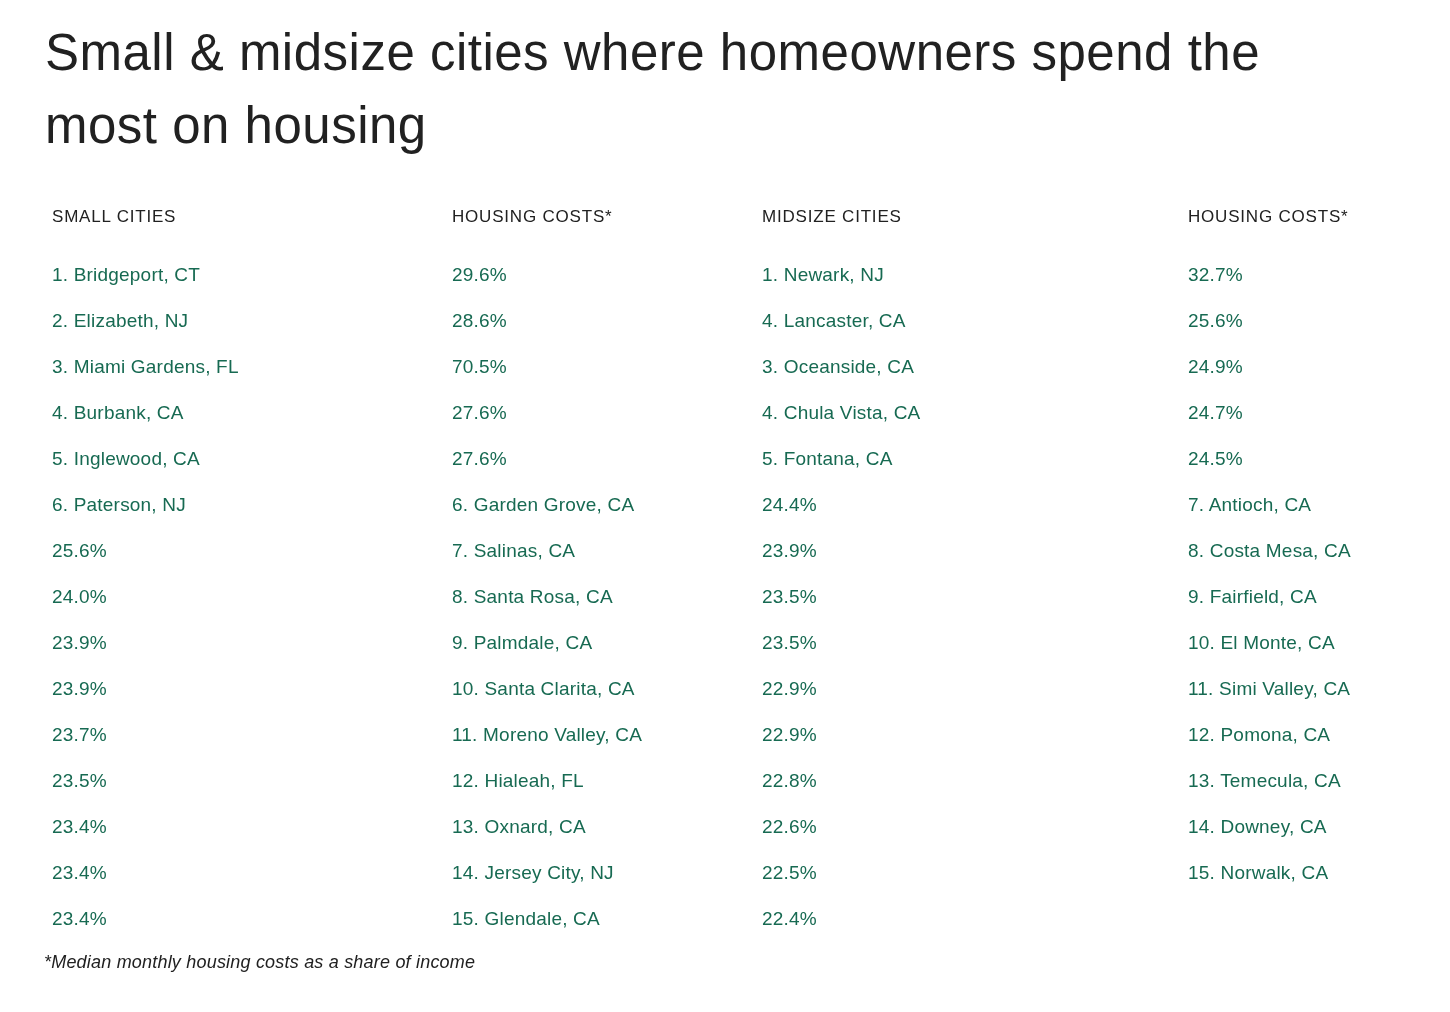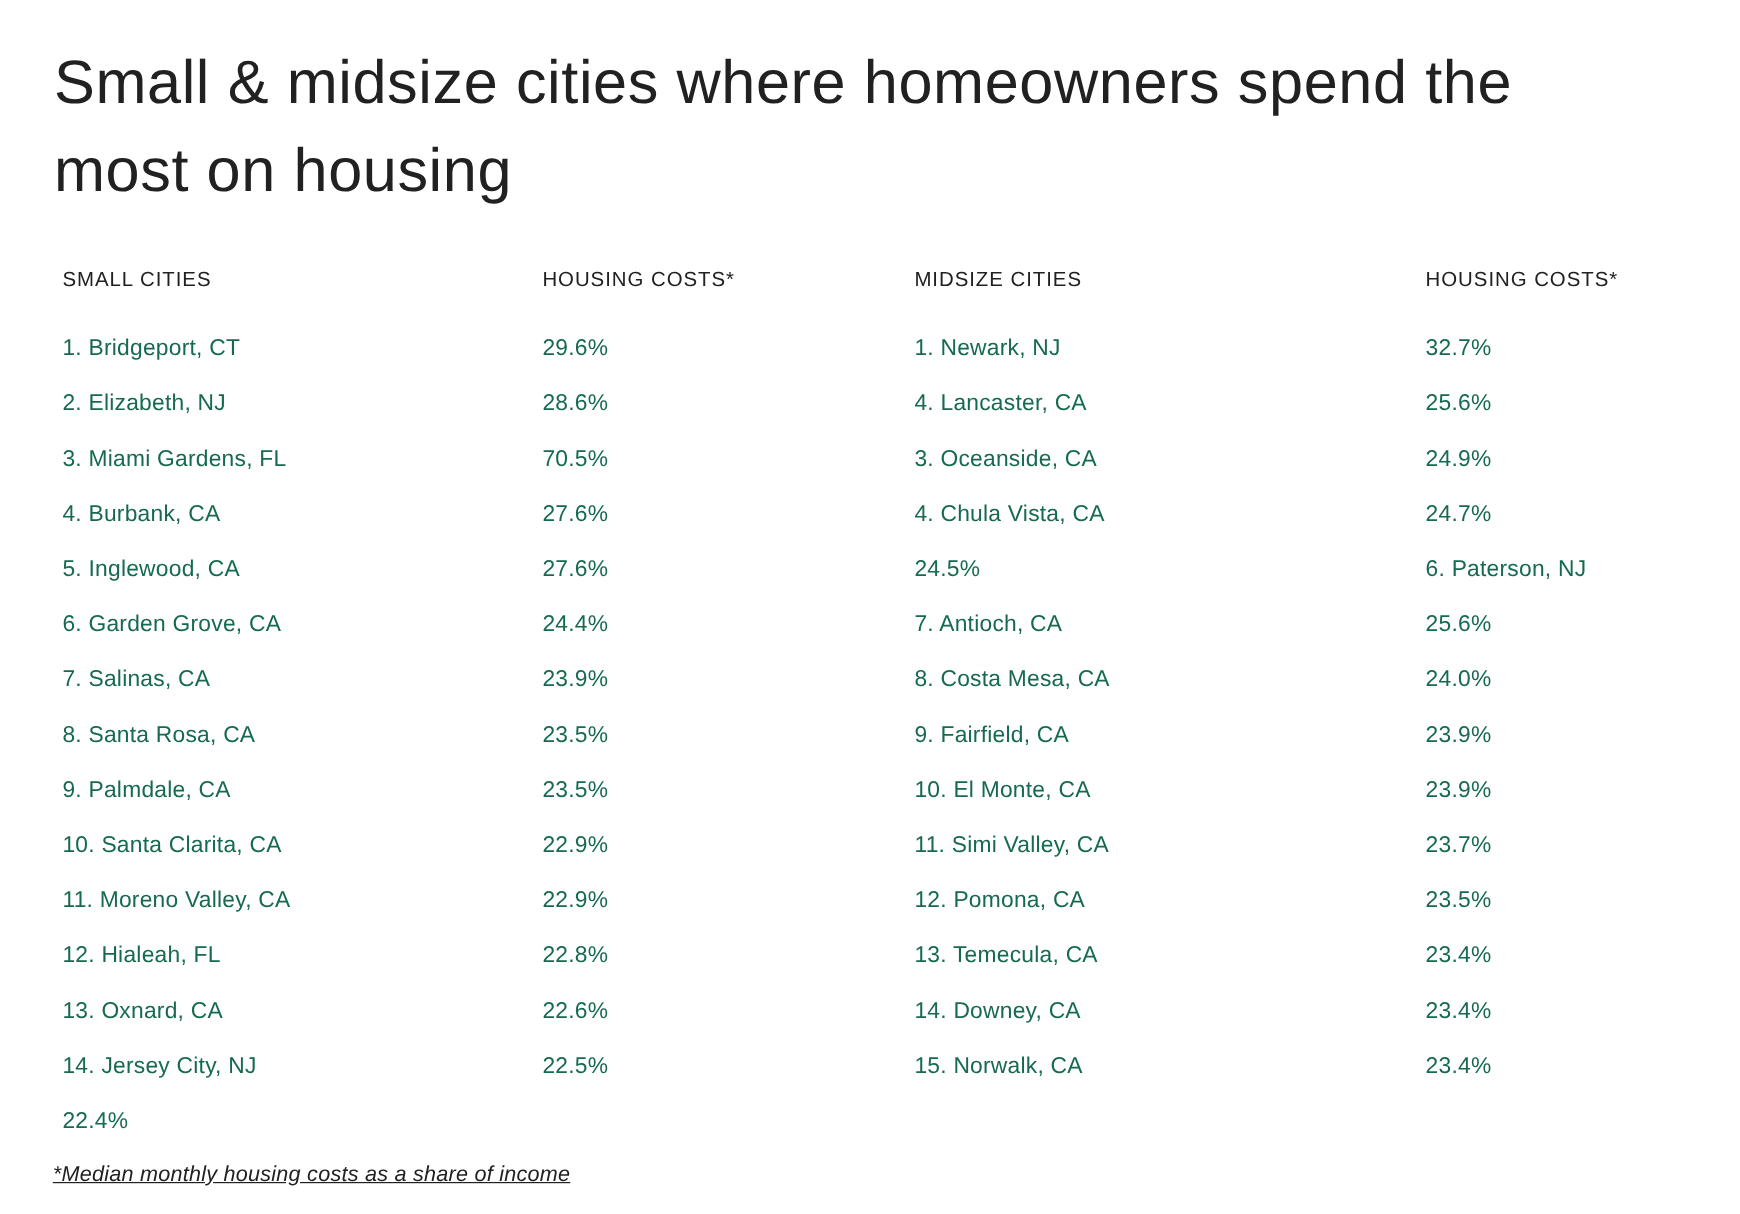--- a/index.html
+++ b/index.html
@@ -11,21 +11,21 @@
   html, body {
     width: 1450px;
     height: 1012px;
     background: var(--bg);
     font-family: "Liberation Sans", sans-serif;
     overflow: hidden;
   }
   .page {
     width: 1450px;
     height: 1012px;
-    padding-top: 32px;
+    padding-top: 16px;
   }
   .title {
     margin-left: 45px;
     width: 1340px;
     font-size: 51px;
     line-height: 73px;
     font-weight: 500;
     letter-spacing: 0.5px;
     color: var(--dark);
   }
@@ -51,21 +51,20 @@
     color: var(--green);
     margin-top: 24px;
   }
   .footnote {
     margin-left: 44px;
     margin-top: 22px;
     font-size: 18px;
     font-style: italic;
     color: var(--dark);
     letter-spacing: 0.2px;
-    text-decoration: underline;
   }
 </style>
 </head>
 <body>
 
 <div class="page">
   <h1 class="title">Small &amp; midsize cities where homeowners spend the most on housing</h1>
 
   <div class="grid">
     <div class="cell header">SMALL CITIES</div>
@@ -84,20 +83,21 @@
       <div class="cell row-cell">3. Miami Gardens, FL</div>
       <div class="cell row-cell">70.5%</div>
       <div class="cell row-cell">3. Oceanside, CA</div>
       <div class="cell row-cell">24.9%</div>
       <div class="cell row-cell">4. Burbank, CA</div>
       <div class="cell row-cell">27.6%</div>
       <div class="cell row-cell">4. Chula Vista, CA</div>
       <div class="cell row-cell">24.7%</div>
       <div class="cell row-cell">5. Inglewood, CA</div>
       <div class="cell row-cell">27.6%</div>
+      <div class="cell row-cell">5. Fontana, CA</div>
       <div class="cell row-cell">24.5%</div>
       <div class="cell row-cell">6. Paterson, NJ</div>
       <div class="cell row-cell">6. Garden Grove, CA</div>
       <div class="cell row-cell">24.4%</div>
       <div class="cell row-cell">7. Antioch, CA</div>
       <div class="cell row-cell">25.6%</div>
       <div class="cell row-cell">7. Salinas, CA</div>
       <div class="cell row-cell">23.9%</div>
       <div class="cell row-cell">8. Costa Mesa, CA</div>
       <div class="cell row-cell">24.0%</div>
@@ -122,17 +122,18 @@
       <div class="cell row-cell">13. Temecula, CA</div>
       <div class="cell row-cell">23.4%</div>
       <div class="cell row-cell">13. Oxnard, CA</div>
       <div class="cell row-cell">22.6%</div>
       <div class="cell row-cell">14. Downey, CA</div>
       <div class="cell row-cell">23.4%</div>
       <div class="cell row-cell">14. Jersey City, NJ</div>
       <div class="cell row-cell">22.5%</div>
       <div class="cell row-cell">15. Norwalk, CA</div>
       <div class="cell row-cell">23.4%</div>
+      <div class="cell row-cell">15. Glendale, CA</div>
       <div class="cell row-cell">22.4%</div>
     </div>
 
   <p class="footnote">*Median monthly housing costs as a share of income</p>
 </div>
 
 </body></html>

